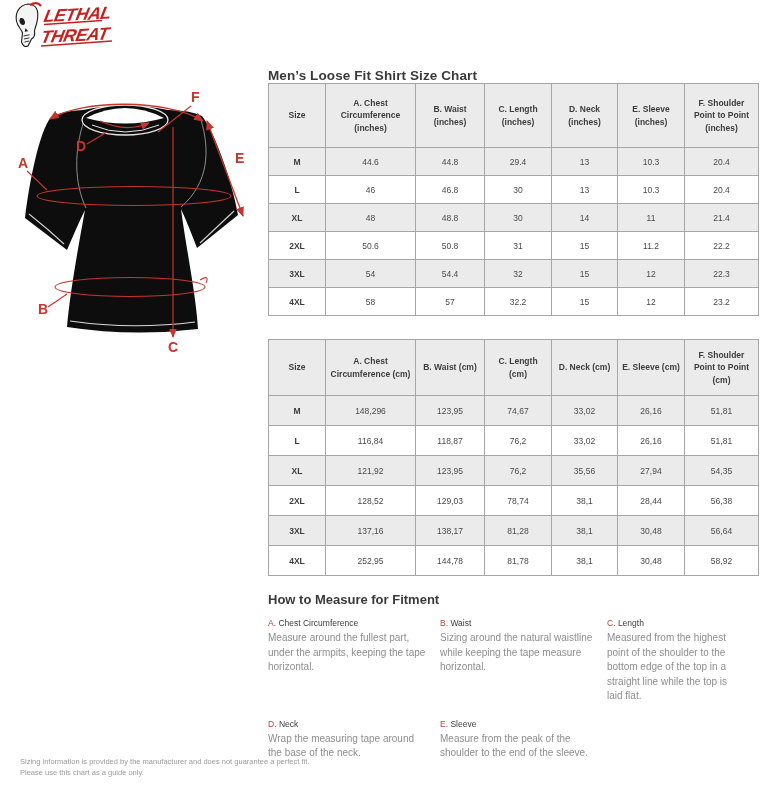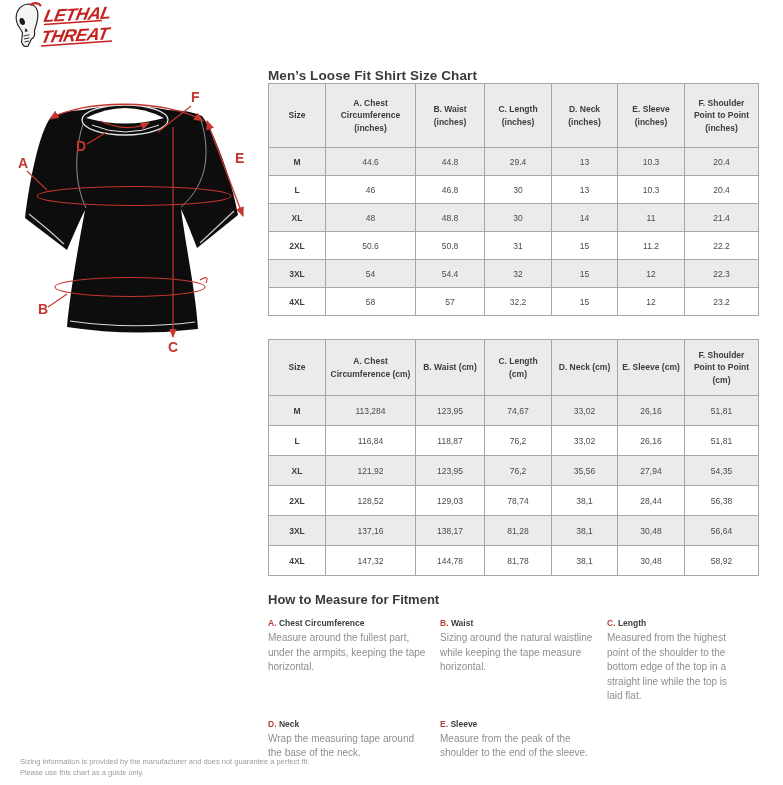--- a/index.html
+++ b/index.html
@@ -26,21 +26,21 @@
   .table-in thead th { height:64px; }
   .table-in tbody td { height:28px; }
   .table-cm thead th { height:56px; }
   .table-cm tbody td { height:30px; }
   .table-cm { margin-top:23px; }
 
   .measure-heading { margin-top:16px; font-size:13px; font-weight:bold; color:#3a3a3a; }
   .guide-grid { margin-top:11px; display:grid; grid-template-columns:172px 167px 151px;
     grid-row-gap:15px; }
   .guide-item { padding-right:14px; }
-  .guide-title { font-size:8.5px; font-weight:bold; color:#3d3d3d; margin-bottom:3px; }
+  .guide-title { font-size:8.5px; font-weight:normal; color:#3d3d3d; margin-bottom:3px; }
   .guide-letter { color:#b8413d; }
   .guide-desc { font-size:10px; color:#8e8e8e; line-height:1.45; }
 
   .footer { position:absolute; left:14px; top:756px; font-size:7.5px; color:#9b9b9b; line-height:1.5;margin-left:6px; }
 </style>
 </head>
 <body>
 
 <div class="page">
 
@@ -216,21 +216,21 @@
             <th>B. Waist (cm)</th>
             <th>C. Length (cm)</th>
             <th>D. Neck (cm)</th>
             <th>E. Sleeve (cm)</th>
             <th>F. Shoulder Point to Point (cm)</th>
           </tr>
         </thead>
       <tbody>
           <tr>
             <td>M</td>
-            <td>113,284</td>
+            <td>148,296</td>
             <td>123,95</td>
             <td>74,67</td>
             <td>33,02</td>
             <td>26,16</td>
             <td>51,81</td>
           </tr>
           <tr>
             <td>L</td>
             <td>116,84</td>
             <td>118,87</td>
@@ -261,21 +261,21 @@
             <td>3XL</td>
             <td>137,16</td>
             <td>138,17</td>
             <td>81,28</td>
             <td>38,1</td>
             <td>30,48</td>
             <td>56,64</td>
           </tr>
           <tr>
             <td>4XL</td>
-            <td>147,32</td>
+            <td>252,95</td>
             <td>144,78</td>
             <td>81,78</td>
             <td>38,1</td>
             <td>30,48</td>
             <td>58,92</td>
           </tr>
         </tbody>
     </table>
 
     <div class="measure-heading">How to Measure for Fitment</div>

